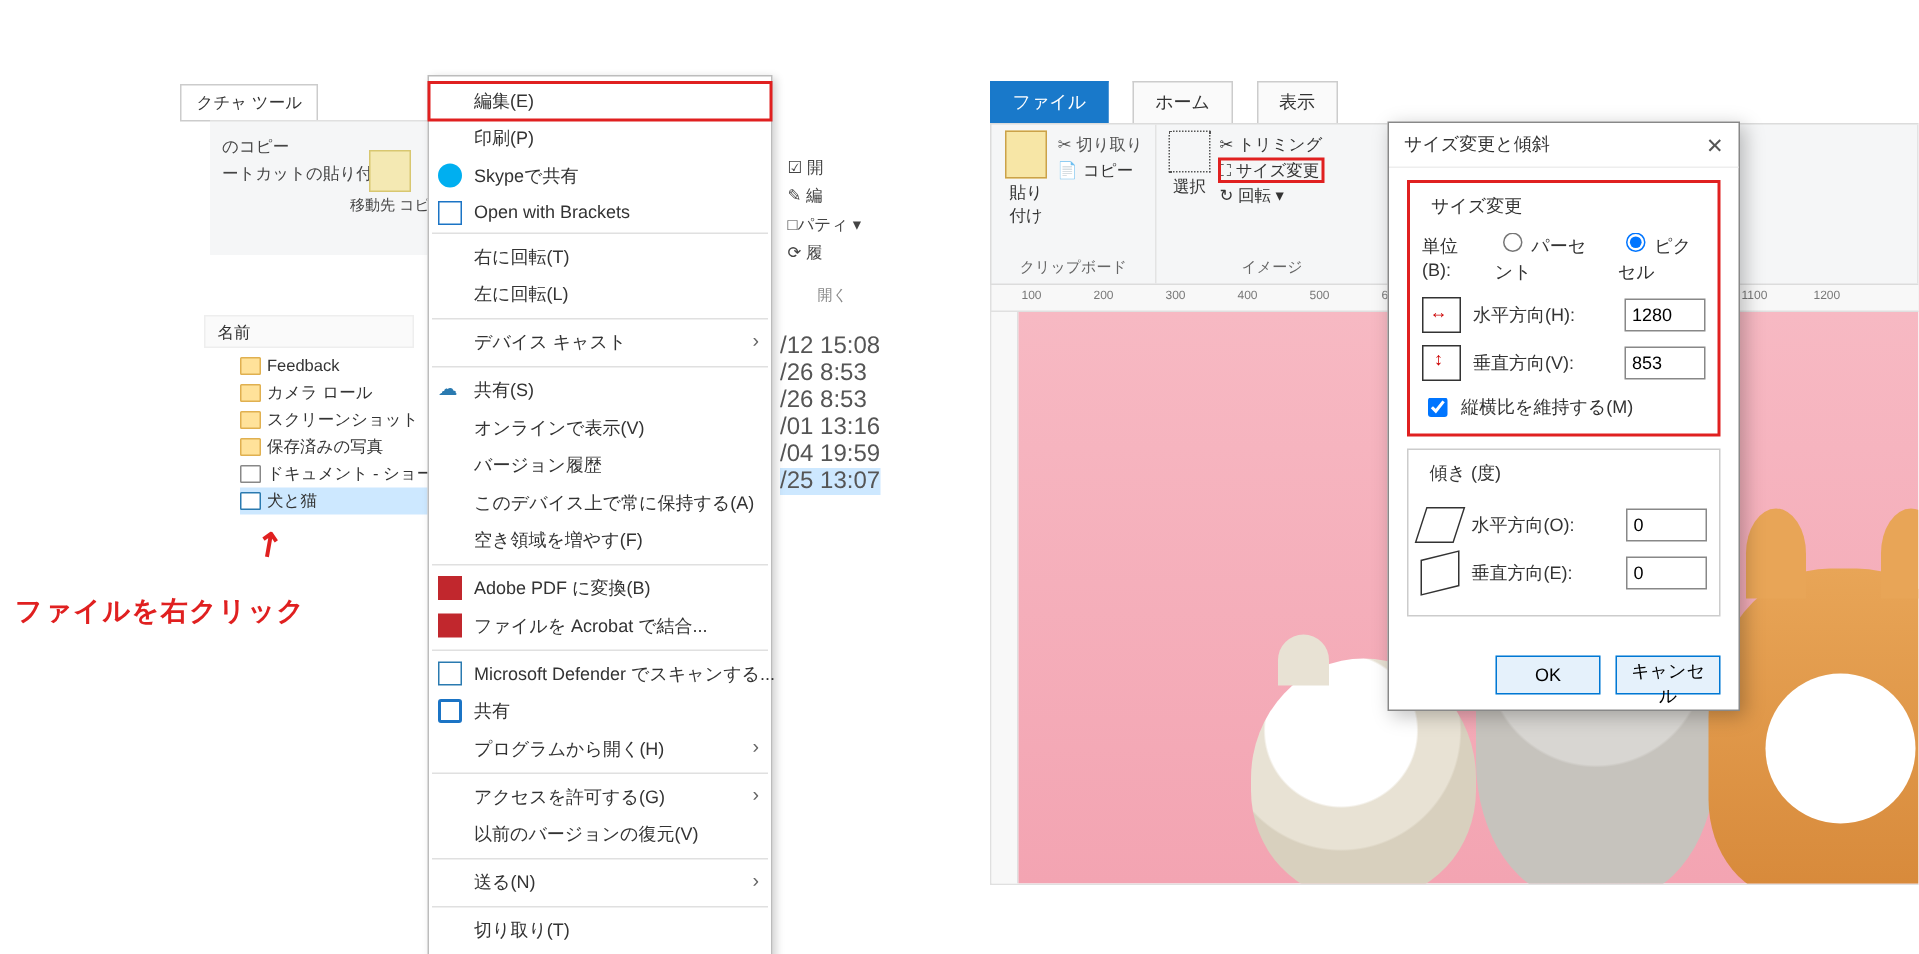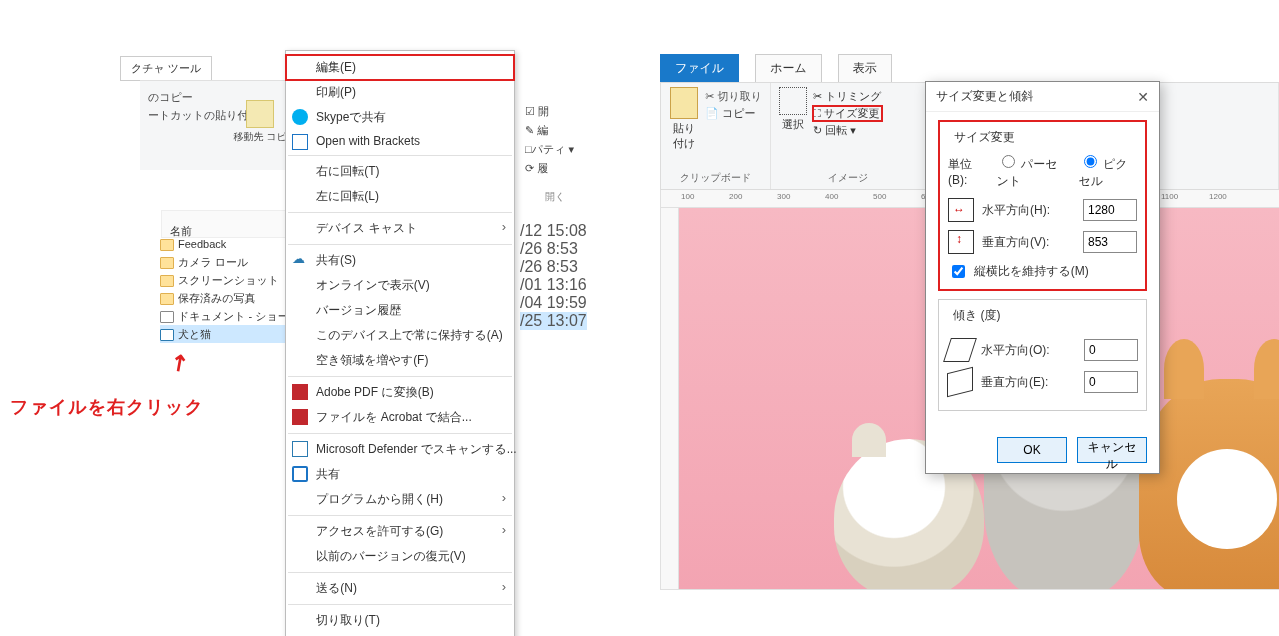--- a/index.html
+++ b/index.html
@@ -13,21 +13,21 @@
 .ribbon-left { position:absolute; left:0; top:40px; width:160px; height:90px; background:#f5f6f7; border-top:1px solid #e0e0e0; padding:6px 8px; font-size:11px; color:#444;margin-left:20px; }
 .ribbon-left .row { margin:3px 0; }
 
 .ribbon-mid { position:absolute; left:110px; top:60px; width:60px; text-align:center; font-size:10px; color:#444; }
 .ribbon-mid .ico-move { width:28px; height:28px; background:#f4e9b3; margin:0 auto 2px; border:1px solid #d8c770; }
 
 .ribbon-right { position:absolute; left:405px; top:60px; width:80px; font-size:11px; color:#444; }
 .ribbon-right .row { margin:4px 0; }
 .ribbon-right .label-under { color:#888; font-size:10px; margin-top:14px; margin-left:20px;font-family:Liberation Serif, serif; }
 
-.nameheader { position:absolute; left:41px; top:170px; width:140px; height:22px; border:1px solid #eee; background:#fafafa; padding:13px 8px; font-size:11px; }
+.nameheader { position:absolute; left:16px; top:170px; width:140px; height:22px; border:1px solid #eee; background:#fafafa; padding:3px 8px; font-size:11px; }
 
 .filelist { position:absolute; left:40px; top:195px; width:235px; }
 .filelist .item { height:18px; line-height:18px; font-size:11px; white-space:nowrap; overflow:hidden; }
 .filelist .item .dot { display:inline-block; width:14px; height:12px; margin-right:4px; border-radius:1px; vertical-align:middle; }
 .filelist .item.sel { background:#cde8ff; }
 .fico-folder { background:#ffe29a; border:1px solid #e0b050; }
 .fico-doc { background:#fff; border:1px solid #888; position:relative; }
 .fico-img { background:#fff; border:1px solid #2a7ab0; }
 
 .date-col { position:absolute; left:400px; top:182px; font-size:16px; color:#555; }

